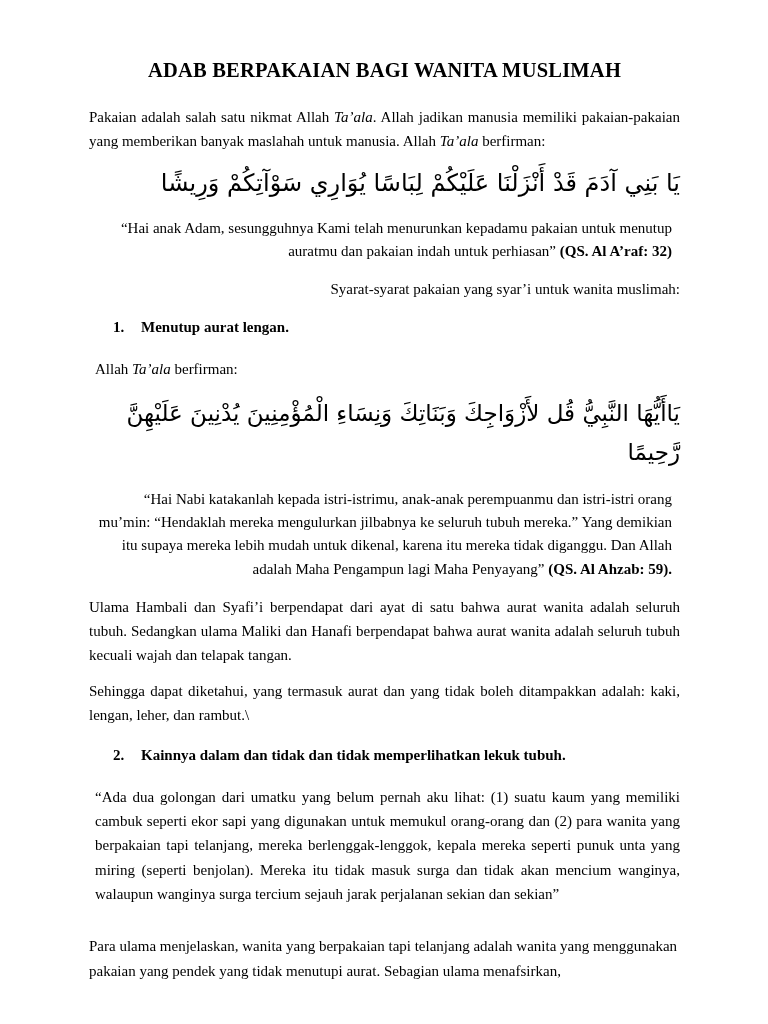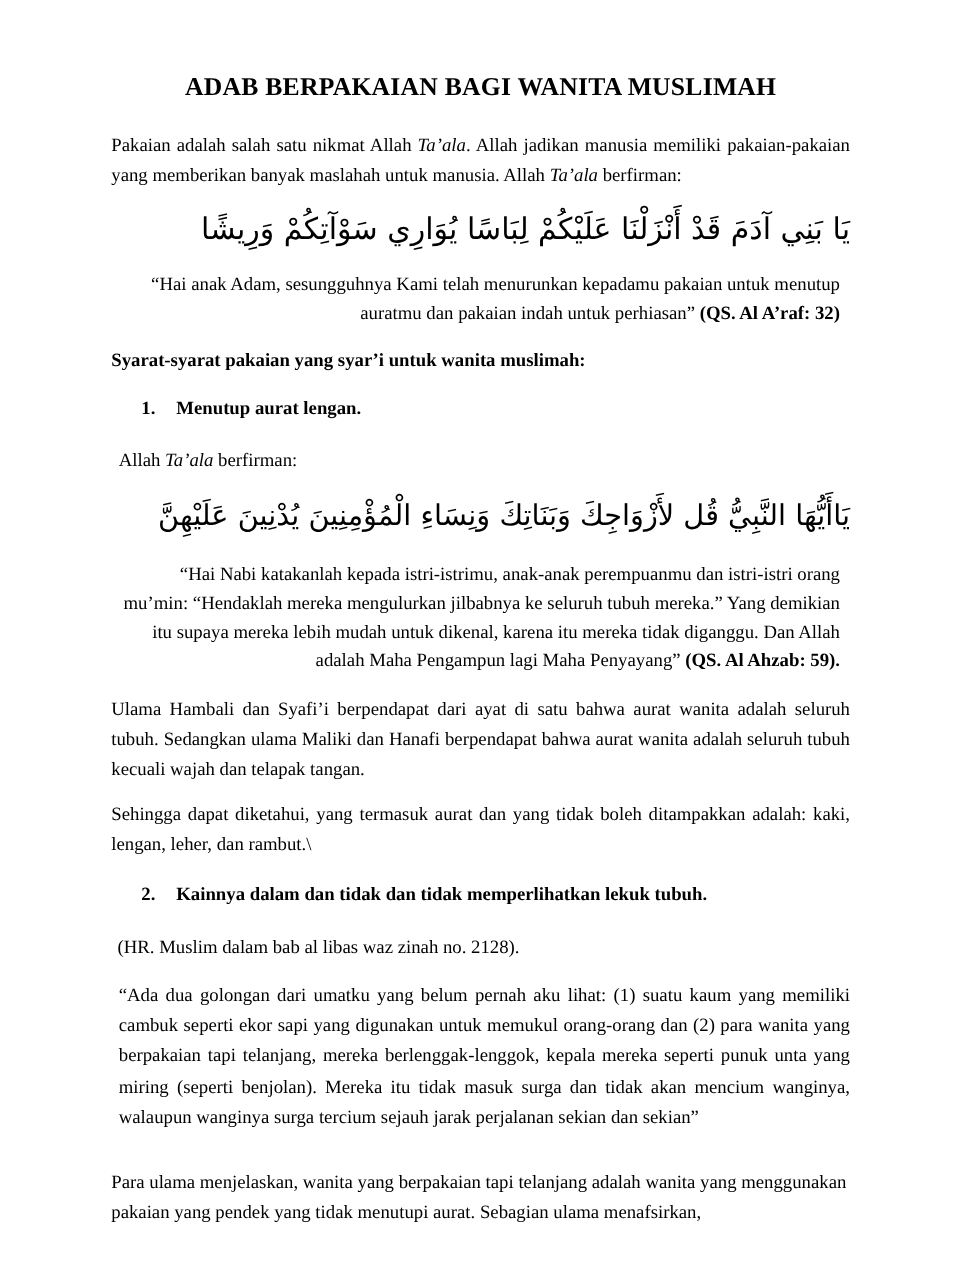--- a/index.html
+++ b/index.html
@@ -68,23 +68,24 @@
     text-align: right;
     margin: 0 0 14px 0;
     padding-left: 10px;
     padding-right: 8px;
   }
   .quote-block.indent-small {
     padding-left: 8px;
   }
   .section-head {
     font-size: 15px;
-    font-weight: bold;
+    font-weight: normal;
     margin: 14px 0 16px 0;
     line-height: 1.5;
+    text-align: right;
   }
   .num-item {
     font-size: 15px;
     font-weight: bold;
     margin: 0 0 18px 0;
     padding-left: 24px;
     line-height: 1.5;
     position: relative;
   }
   .num-item .marker {
@@ -143,31 +144,31 @@
   <p class="quote-block"><span>“Hai anak Adam, sesungguhnya Kami telah menurunkan kepadamu pakaian untuk menutup auratmu dan pakaian indah untuk perhiasan” </span><strong class="bold">(QS. Al A’raf: 32)</strong></p>
 
   <p class="section-head">Syarat-syarat pakaian yang syar’i untuk wanita muslimah:</p>
 
   <p class="num-item"><span class="marker">1.</span><span class="item-text">Menutup aurat lengan.</span></p>
 
   <p class="plain-line"><span>Allah </span><em class="ital">Ta’ala</em><span> berfirman:</span></p>
 
   <div class="arabic arabic-two">
     <div>يَاأَيُّهَا النَّبِيُّ قُل لأَزْوَاجِكَ وَبَنَاتِكَ وَنِسَاءِ الْمُؤْمِنِينَ يُدْنِينَ عَلَيْهِنَّ</div>
+    <div>رَّحِيمًا</div>
   </div>
 
   <p class="quote-block indent-small"><span>“Hai Nabi katakanlah kepada istri-istrimu, anak-anak perempuanmu dan istri-istri orang mu’min: “Hendaklah mereka mengulurkan jilbabnya ke seluruh tubuh mereka.” Yang demikian itu supaya mereka lebih mudah untuk dikenal, karena itu mereka tidak diganggu. Dan Allah adalah Maha Pengampun lagi Maha Penyayang” </span><strong class="bold">(QS. Al Ahzab: 59).</strong></p>
 
   <p class="body-par">Ulama Hambali dan Syafi’i berpendapat dari ayat di satu bahwa aurat wanita adalah seluruh tubuh. Sedangkan ulama Maliki dan Hanafi berpendapat bahwa aurat wanita adalah seluruh tubuh kecuali wajah dan telapak tangan.</p>
 
   <p class="body-par">Sehingga dapat diketahui, yang termasuk aurat dan yang tidak boleh ditampakkan adalah: kaki, lengan, leher, dan rambut.\</p>
 
   <div class="spacer-sm"></div>
 
   <p class="num-item"><span class="marker">2.</span><span class="item-text">Kainnya dalam dan tidak dan tidak memperlihatkan lekuk tubuh.</span></p>
 
-  <p class="hadith-ref">(HR. Muslim dalam bab al libas waz zinah no. 2128).</p>
 
   <p class="long-quote">“Ada dua golongan dari umatku yang belum pernah aku lihat: (1) suatu kaum yang memiliki cambuk seperti ekor sapi yang digunakan untuk memukul orang-orang dan (2) para wanita yang berpakaian tapi telanjang, mereka berlenggak-lenggok, kepala mereka seperti punuk unta yang miring (seperti benjolan). Mereka itu tidak masuk surga dan tidak akan mencium wanginya, walaupun wanginya surga tercium sejauh jarak perjalanan sekian dan sekian”</p>
 
   <p class="tail-par">Para ulama menjelaskan, wanita yang berpakaian tapi telanjang  adalah wanita yang menggunakan pakaian yang pendek yang tidak menutupi aurat. Sebagian ulama menafsirkan,</p>
 
 </div>
 
 </body></html>

